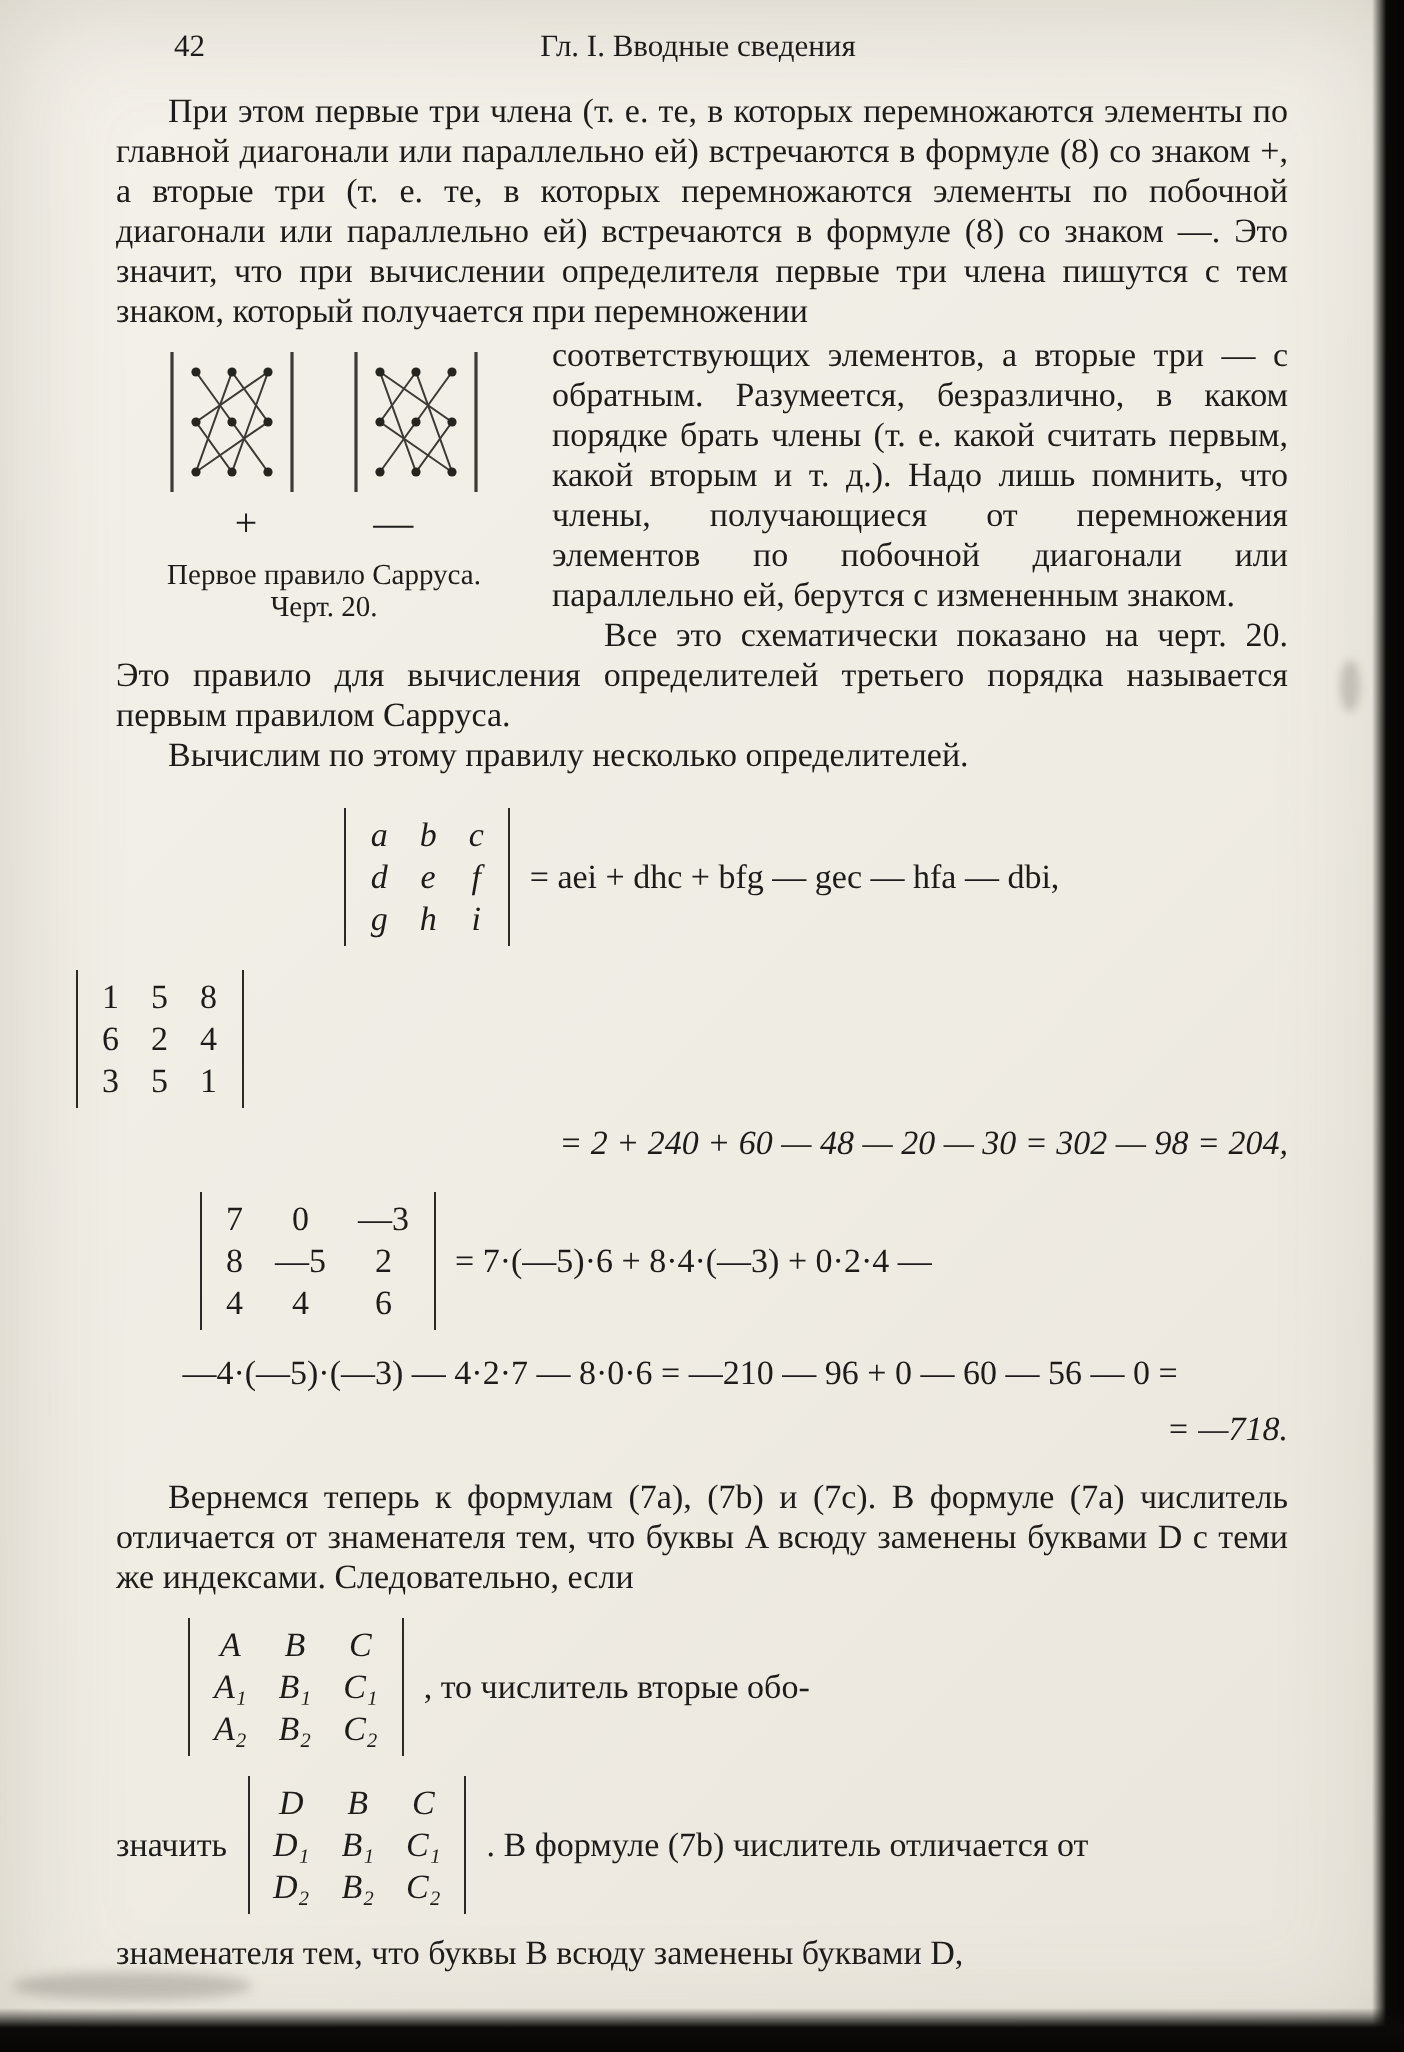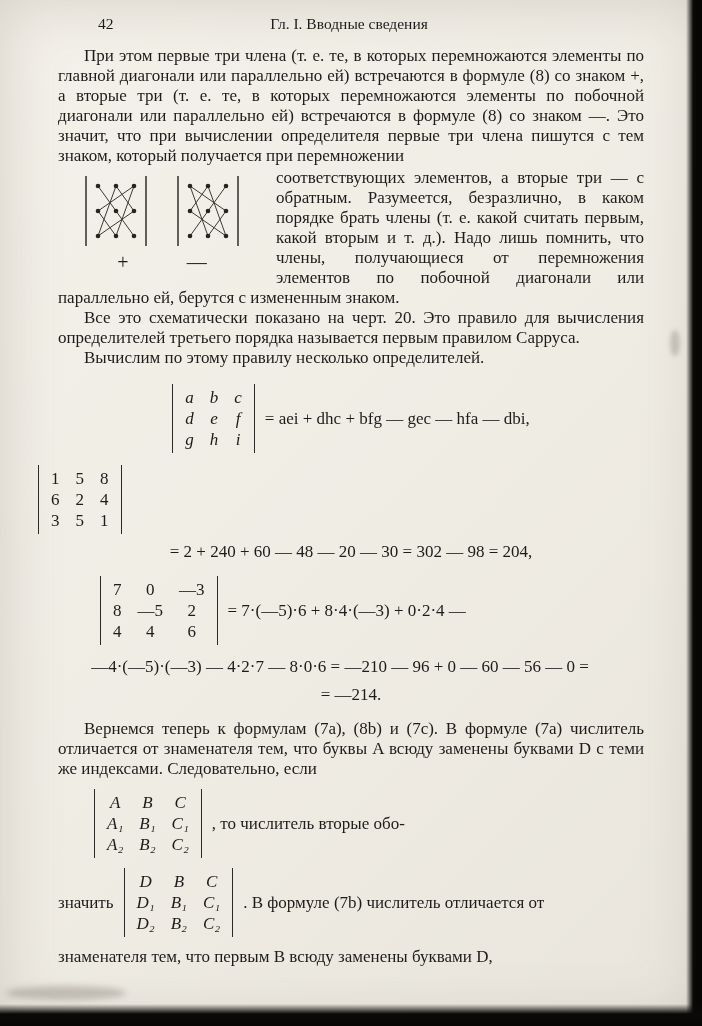--- a/index.html
+++ b/index.html
@@ -4,21 +4,21 @@
 <style>
   html,body{margin:0;padding:0;background:#888;}
   .page{
     position:relative;width:702px;height:1026px;overflow:hidden;
     background:linear-gradient(135deg,#f4f1ea 0%,#efece4 55%,#e9e5dc 100%);
     font-family:"Liberation Serif","DejaVu Serif",serif;color:#1d1c1a;
     box-shadow:inset 0 0 60px rgba(120,110,90,.25);
   }
   .content{position:absolute;left:58px;top:14px;width:586px;font-size:17px;line-height:20px;text-align:justify;}
   .header{display:flex;position:relative;height:22px;margin-bottom:10px;font-size:15.5px;text-align:left;}
-  .pagenum{position:absolute;left:40px;top:0;}
+  .pagenum{position:absolute;left:29px;top:0;}
   .chap{position:absolute;left:0;right:4px;text-align:center;}
   p{margin:0;}
   .indent{text-indent:26px;}
   .clearl{clear:left;}
 
   
   .figwrap{margin-top:2px;}
   .figure{float:left;width:208px;margin:4px 10px 2px 0;text-align:center;}
   .diagrams{display:flex;justify-content:center;gap:26px;}
   .diagram{width:66px;height:78px;}
@@ -35,21 +35,21 @@
     border-left:1.7px solid #2b2a26;border-right:1.7px solid #2b2a26;
     padding:3px 4px;align-items:center;
   }
   .det-cell{text-align:center;line-height:21px;padding:0 8px;white-space:nowrap;}
   .ital .det-cell{font-style:italic;}
   .math-line{display:flex;align-items:center;text-align:left;}
   .math-line .rhs{margin-left:10px;white-space:nowrap;}
   .m1{justify-content:center;margin:16px 0 12px 0;}
   .m2{justify-content:flex-start;margin:12px 0 4px -20px;}
   .m3{justify-content:flex-start;margin:14px 0 4px 42px;}
-  .math-center{text-align:center;margin:8px 0;}
+  .math-center{text-align:right;margin:8px 0;font-style:italic;}
   .math-full{text-align:center;margin:12px 0 2px -22px;white-space:nowrap;}
 
   .ilmath{display:flex;align-items:center;text-align:left;margin:10px 0;}
   .ilmath .det{margin:0 10px;}
   .gap-big{margin-left:36px !important;}
 
   
   .edge-right{position:absolute;top:0;right:0;width:16px;height:100%;
     background:linear-gradient(to left,#060504 0%,#0a0907 55%,rgba(10,9,7,0) 100%);}
   .edge-bottom{position:absolute;bottom:0;left:0;width:100%;height:22px;
@@ -103,20 +103,24 @@
               <circle cx="51" cy="39" r="2.3"></circle>
             <circle cx="15" cy="64" r="2.3"></circle>
               <circle cx="33" cy="64" r="2.3"></circle>
               <circle cx="51" cy="64" r="2.3"></circle>
           </svg>
         </div>
         <div class="signs">
           <span>+</span>
           <span>—</span>
         </div>
+        <div class="caption">
+          <div>Первое правило Сарруса.</div>
+          <div>Черт. 20.</div>
+        </div>
       </div>
       <p>соответствующих элементов, а вторые три — с обратным. Разумеется, безразлично, в каком порядке брать члены (т. е. какой считать первым, какой вторым и т. д.). Надо лишь помнить, что члены, получающиеся от перемножения элементов по побочной диагонали или параллельно ей, берутся с измененным знаком.</p>
       <p class="indent">Все это схематически показано на черт. 20. Это правило для вычисления определителей третьего порядка называется первым правилом Сарруса.</p>
     </div>
 
     <p class="indent clearl">Вычислим по этому правилу несколько определителей.</p>
 
     <div class="math-line m1">
       <span class="det ital">
         <span class="det-inner">
@@ -161,23 +165,23 @@
           <span class="det-cell">—5</span>
           <span class="det-cell">2</span>
           <span class="det-cell">4</span>
           <span class="det-cell">4</span>
           <span class="det-cell">6</span>
         </span>
       </span>
       <span class="rhs">= 7·(—5)·6 + 8·4·(—3) + 0·2·4 —</span>
     </div>
     <div class="math-full">—4·(—5)·(—3) — 4·2·7 — 8·0·6 = —210 — 96 + 0 — 60 — 56 — 0 =</div>
-    <div class="math-center">= —214.</div>
-
-    <p class="indent" style="margin-top:14px;">Вернемся теперь к формулам (7а), (8b) и (7с). В формуле (7а) числитель отличается от знаменателя тем, что буквы A всюду заменены буквами D с теми же индексами. Следовательно, если</p>
+    <div class="math-center">= —718.</div>
+
+    <p class="indent" style="margin-top:14px;">Вернемся теперь к формулам (7а), (7b) и (7с). В формуле (7а) числитель отличается от знаменателя тем, что буквы A всюду заменены буквами D с теми же индексами. Следовательно, если</p>
 
     <div class="ilmath">
       <span class="det ital gap-big">
         <span class="det-inner">
           <span class="det-cell">A</span>
           <span class="det-cell">B</span>
           <span class="det-cell">C</span>
           <span class="det-cell">A₁</span>
           <span class="det-cell">B₁</span>
           <span class="det-cell">C₁</span>
@@ -200,21 +204,21 @@
           <span class="det-cell">B₁</span>
           <span class="det-cell">C₁</span>
           <span class="det-cell">D₂</span>
           <span class="det-cell">B₂</span>
           <span class="det-cell">C₂</span>
         </span>
       </span>
       <span>. В формуле (7b) числитель отличается от</span>
     </div>
 
-    <p>знаменателя тем, что первым B всюду заменены буквами D,</p>
+    <p>знаменателя тем, что буквы B всюду заменены буквами D,</p>
 
   </div>
 
   <div class="smudge1"></div>
   <div class="smudge2"></div>
   <div class="edge-right"></div>
   <div class="edge-bottom"></div>
 </div>
 
 </body></html>

